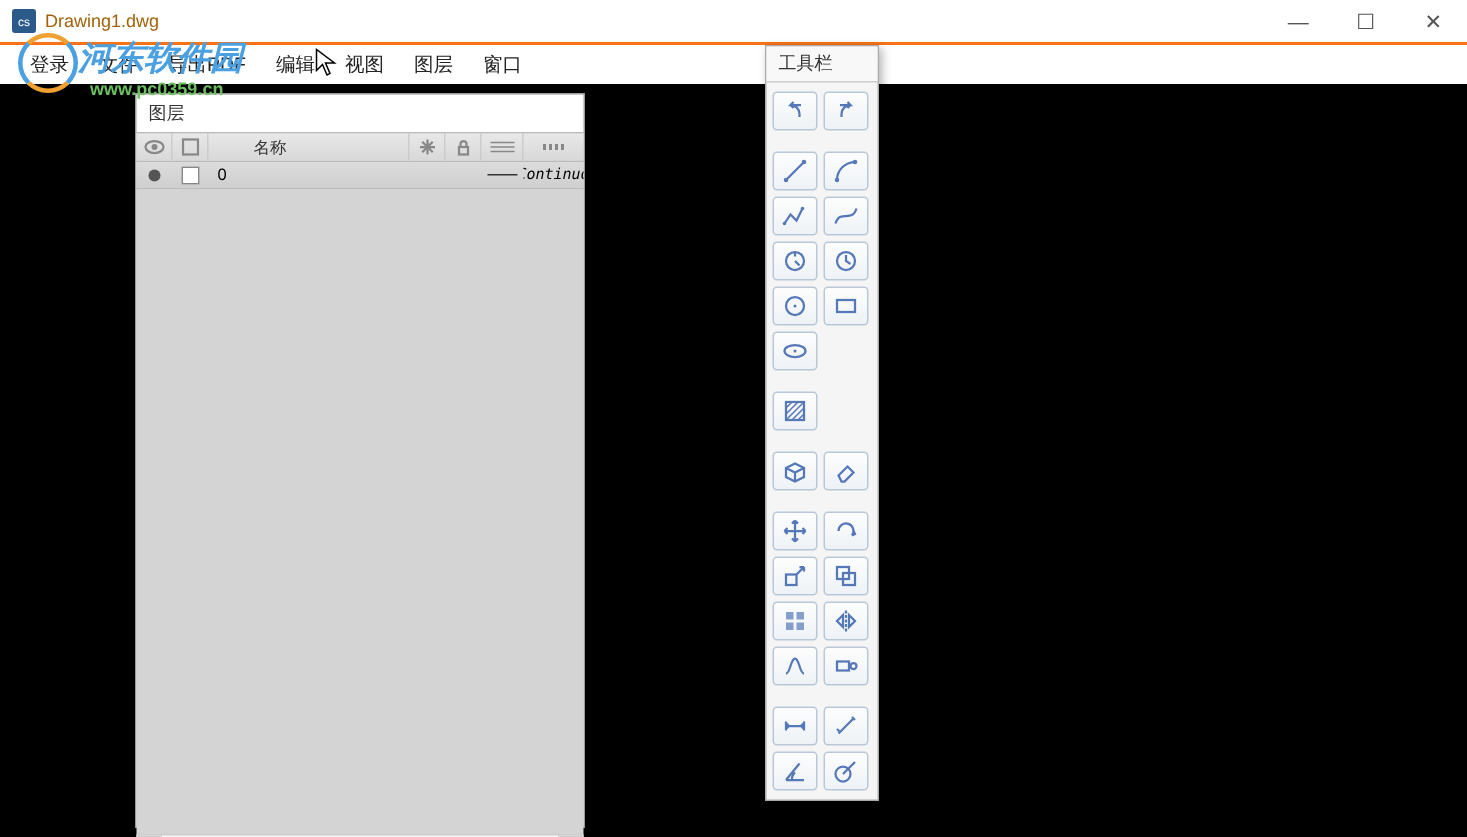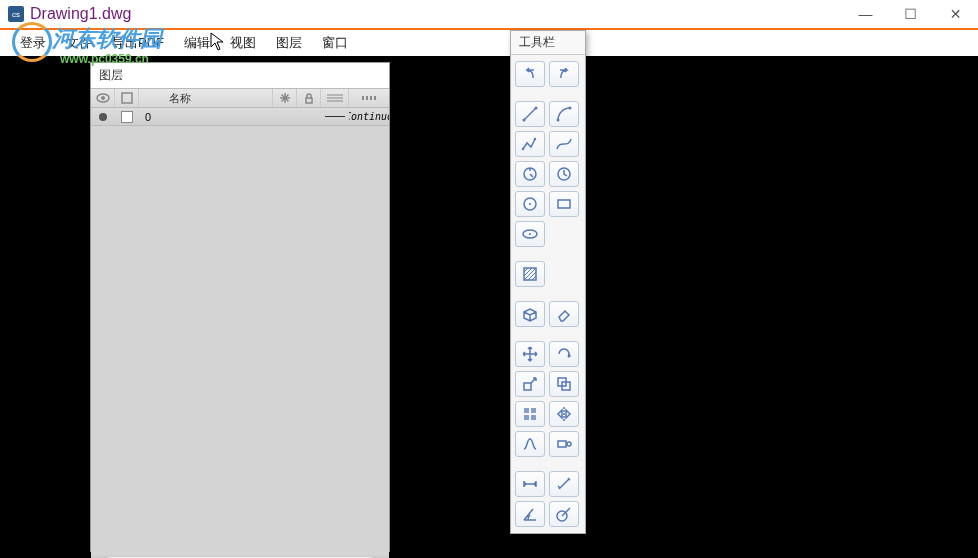--- a/index.html
+++ b/index.html
@@ -1,20 +1,20 @@
 <!DOCTYPE html>
 <html><head>
 <meta charset="utf-8">
 <style>
 * { margin: 0; padding: 0; box-sizing: border-box; font-family: "Microsoft YaHei", sans-serif; }
 body { width: 978px; height: 558px; background: #fff; overflow: hidden; position: relative; }
 
 .titlebar { height: 30px; background: #fff; display: flex; align-items: center; padding-left: 8px; border-bottom: 2px solid #f97316; }
 .titlebar .app-icon { width: 16px; height: 16px; background: #2b5a8a; margin-right: 6px; display: inline-flex; align-items: center; justify-content: center; color: #fff; font-size: 8px; border-radius: 2px; }
-.titlebar .title-text { font-size: 16px; color: #701a75; }
+.titlebar .title-text { font-size: 12px; color: #a16207; }
 .titlebar .win-controls { margin-left: auto; display: flex; }
 .titlebar .win-btn { width: 45px; height: 30px; display: flex; align-items: center; justify-content: center; font-size: 14px; color: #555; cursor: pointer; }
 
 .menubar { height: 26px; display: flex; align-items: center; padding-left: 10px; background: #fff; }
 .menubar .menu-item { padding: 3px 10px; font-size: 13px; color: #222; cursor: pointer; }
 
 .workspace { position: absolute; top: 56px; left: 0; right: 0; bottom: 0; background: #000; }
 
 .layers-panel { position: absolute; top: 62px; left: 90px; width: 300px; height: 490px; background: #fff; border: 1px solid #999; box-shadow: 2px 2px 6px rgba(0,0,0,0.3); }
 .layers-panel .panel-title { font-size: 12px; padding: 4px 8px; color: #333; }

